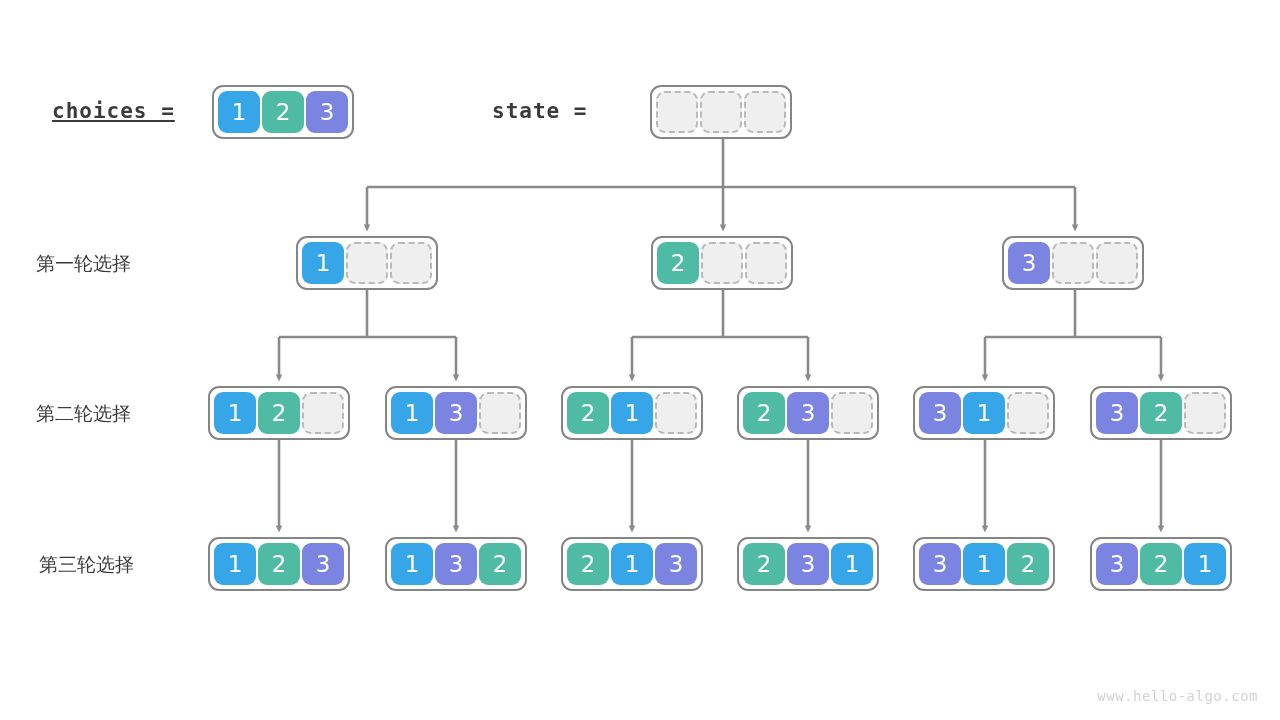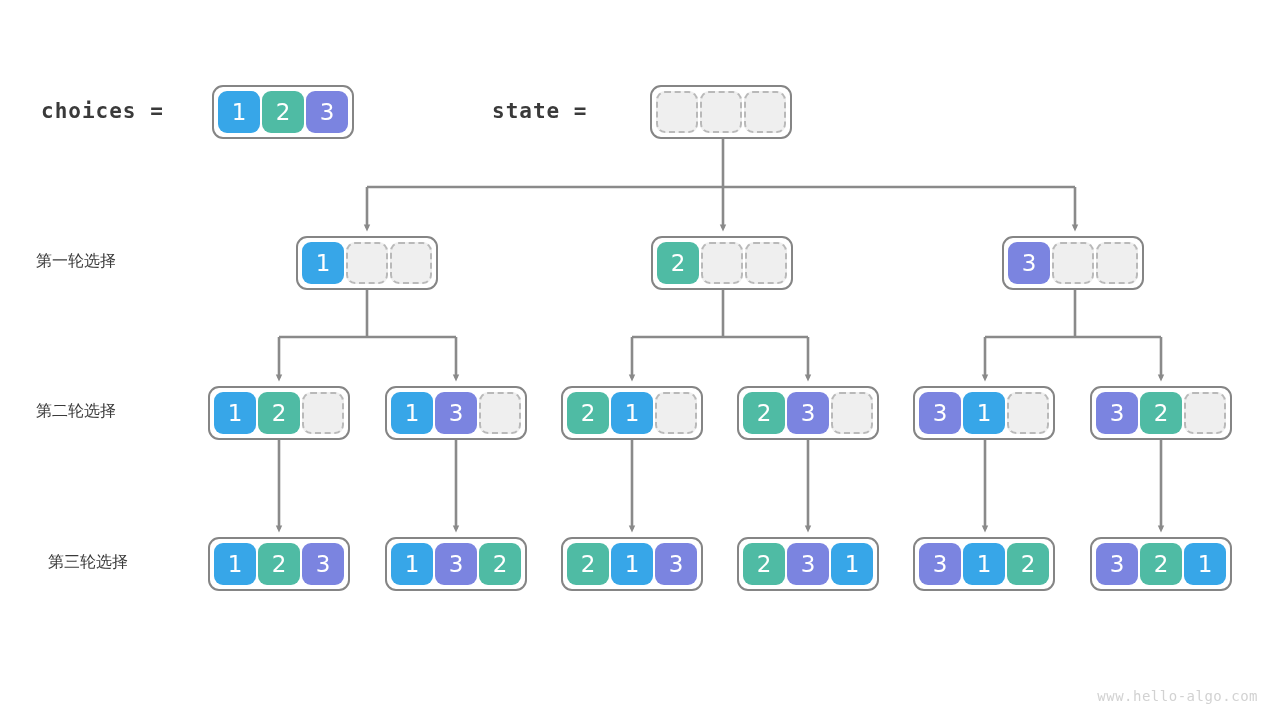--- a/index.html
+++ b/index.html
@@ -79,21 +79,21 @@
     font-size: 21px;
     font-weight: bold;
     color: #3a3a3a;
     white-space: nowrap;
     letter-spacing: 1px;
   }
 
   .row-label {
     position: absolute;
     z-index: 2;
-    font-size: 16px;
+    font-size: 19px;
     color: #3a3a3a;
     white-space: nowrap;
     font-family: "DejaVu Sans", "Liberation Sans", sans-serif;
   }
 
   .watermark {
     position: absolute;
     right: 22px;
     bottom: 16px;
     z-index: 2;
@@ -140,41 +140,41 @@
 
       <path d="M279,439 L279,529" marker-end="url(#arrow)"></path>
       <path d="M456,439 L456,529" marker-end="url(#arrow)"></path>
       <path d="M632,439 L632,529" marker-end="url(#arrow)"></path>
       <path d="M808,439 L808,529" marker-end="url(#arrow)"></path>
       <path d="M985,439 L985,529" marker-end="url(#arrow)"></path>
       <path d="M1161,439 L1161,529" marker-end="url(#arrow)"></path>
     </g>
   </svg>
 
-  <div class="var-label" id="choices-label" style="left: 41px; top: 99px;">choices =</div>
+  <div class="var-label" id="choices-label" style="left: 52px; top: 99px; text-decoration: underline;">choices =</div>
   <div class="var-label" id="state-label" style="left: 492px; top: 99px;">state =</div>
 
   <div class="node" id="choices-array" style="left: 212px; top: 85px;">
       <div class="array">
         <div class="cell" style="background: rgb(55, 166, 232);">1</div>
         <div class="cell" style="background: rgb(79, 187, 164);">2</div>
         <div class="cell" style="background: rgb(123, 132, 224);">3</div>
       </div>
     </div>
   <div class="node" id="state-array" style="left: 650px; top: 85px;">
       <div class="array">
         <div class="cell empty"></div>
         <div class="cell empty"></div>
         <div class="cell empty"></div>
       </div>
     </div>
 
   <div class="row-label" id="row-label-0" style="left: 36px; top: 251px;">第一轮选择</div>
   <div class="row-label" id="row-label-1" style="left: 36px; top: 401px; text-align: center;">第二轮选择</div>
-  <div class="row-label" id="row-label-2" style="left: 48px; top: 552px;">第三轮选择</div>
+  <div class="row-label" id="row-label-2" style="left: 39px; top: 552px;">第三轮选择</div>
 
   <div id="level1-layer">
       <div class="node" style="left: 296px; top: 236px;">
         <div class="array">
           <div class="cell" style="background: rgb(55, 166, 232);">1</div>
           <div class="cell empty"></div>
           <div class="cell empty"></div>
         </div>
       </div>
       <div class="node" style="left: 651px; top: 236px;">

